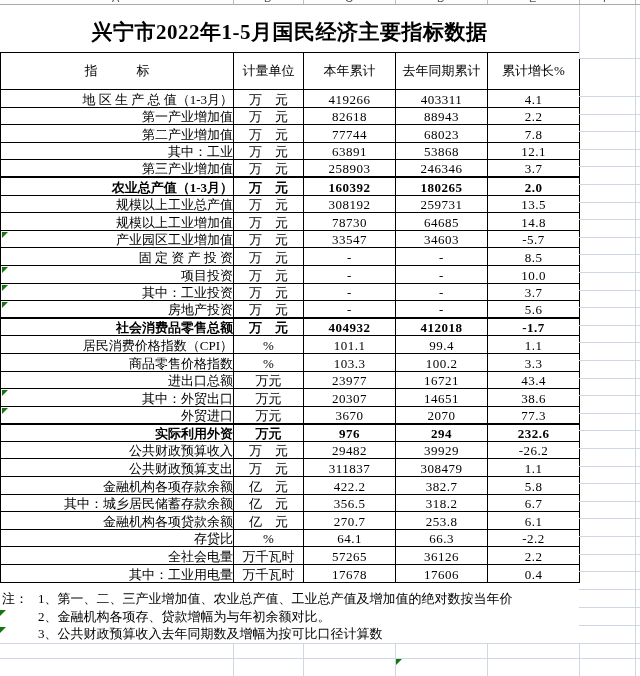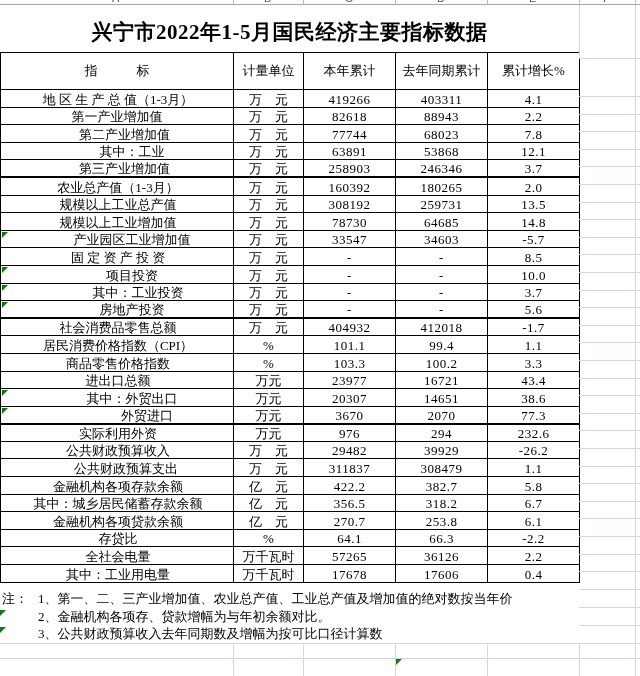--- a/index.html
+++ b/index.html
@@ -17,24 +17,24 @@
     position:absolute; left:0; top:6px; width:579px; height:52px;
     display:flex; align-items:center; justify-content:center;
     font-size:21px; font-weight:bold; color:#000; letter-spacing:0.5px; white-space:nowrap;
   }
 
   table.main { position:absolute; left:0; top:52px; border-collapse:collapse; table-layout:fixed; background:#fff; }
   table.main th, table.main td { border:1px solid #000; overflow:hidden; white-space:nowrap; }
   table.main th { height:37px; font-weight:normal; font-size:13px; text-align:center; vertical-align:middle; }
   table.main tr.data { height:17.6px; }
   table.main td { font-size:13px; padding:0; vertical-align:bottom; line-height:15px; }
-  td.ind  { text-align:center; position:relative; }
+  td.ind  { text-align:right; position:relative; }
   td.unit { text-align:center; }
   td.num  { text-align:center; letter-spacing:0.5px; }
-  tr.thick td { border-top-width:2px; }
+  tr.thick td { border-top-width:2px;font-weight:bold; }
 
   .tri { position:absolute; width:0; height:0; border-top:6px solid #117711; border-right:6px solid transparent; left:1px; top:1px; }
 
   .notes { position:absolute; left:0; top:590px; width:640px; font-size:13px; color:#000; }
   .note-line { position:relative; height:17.5px; line-height:17.5px; padding-left:38px; white-space:nowrap; overflow:hidden; }
   .note-prefix { position:absolute; left:2px; top:0; }
   .note-line .tri { left:0; top:2px; }
 
   .hline { position:absolute; height:1px; background:#cfd6e4; }
   .vline { position:absolute; width:1px; background:#cfd6e4; }

